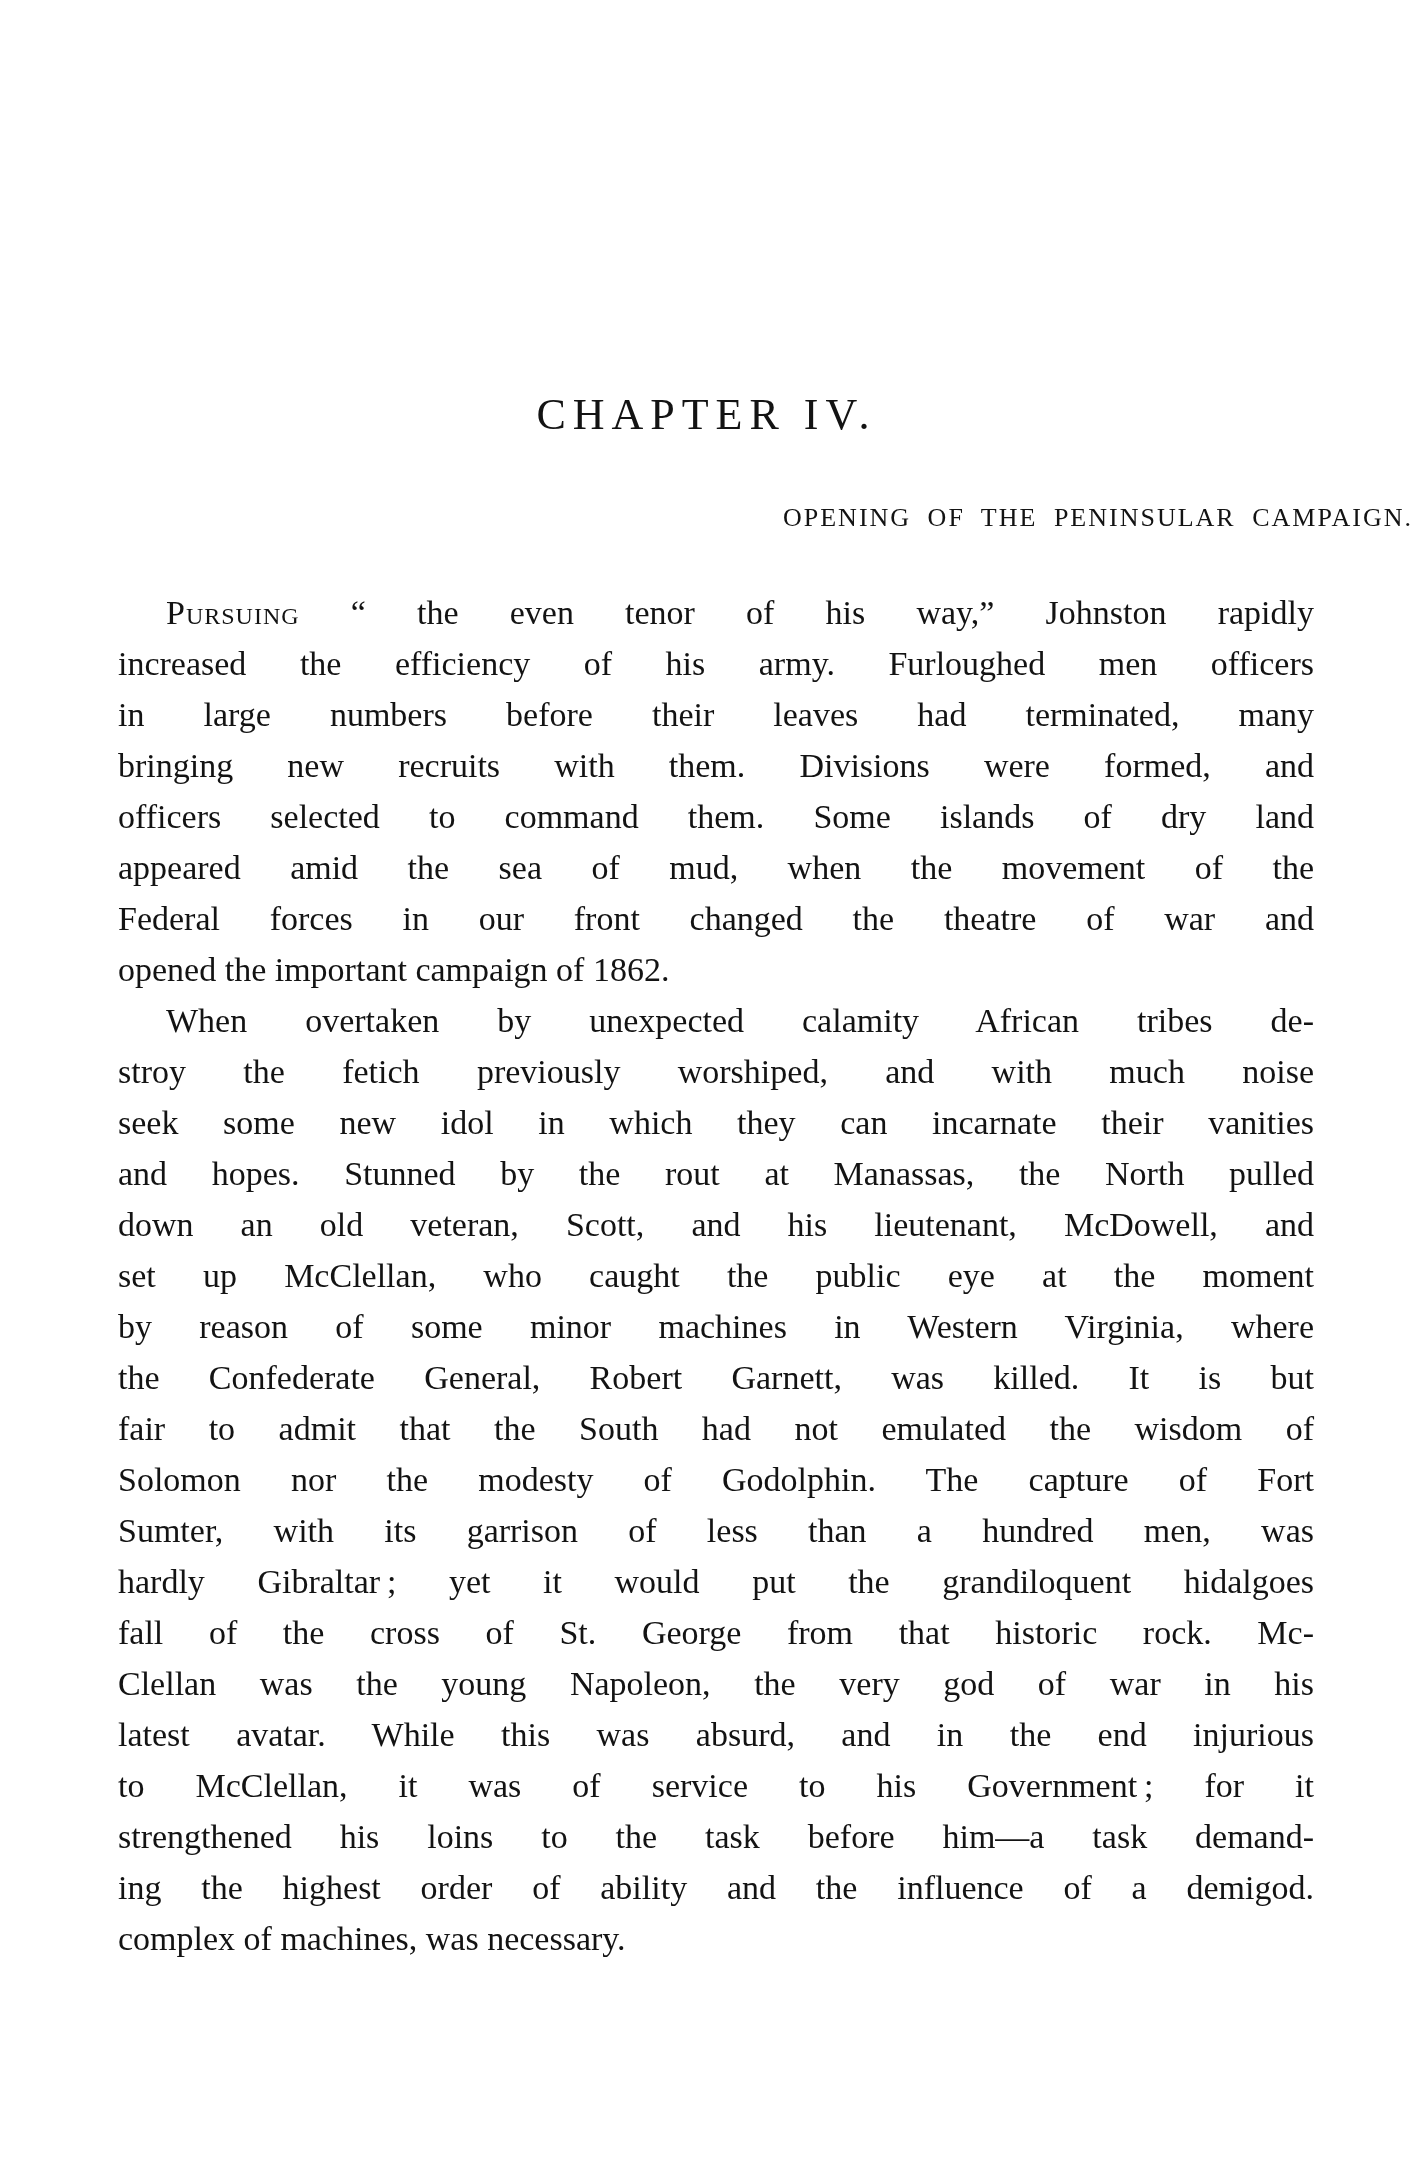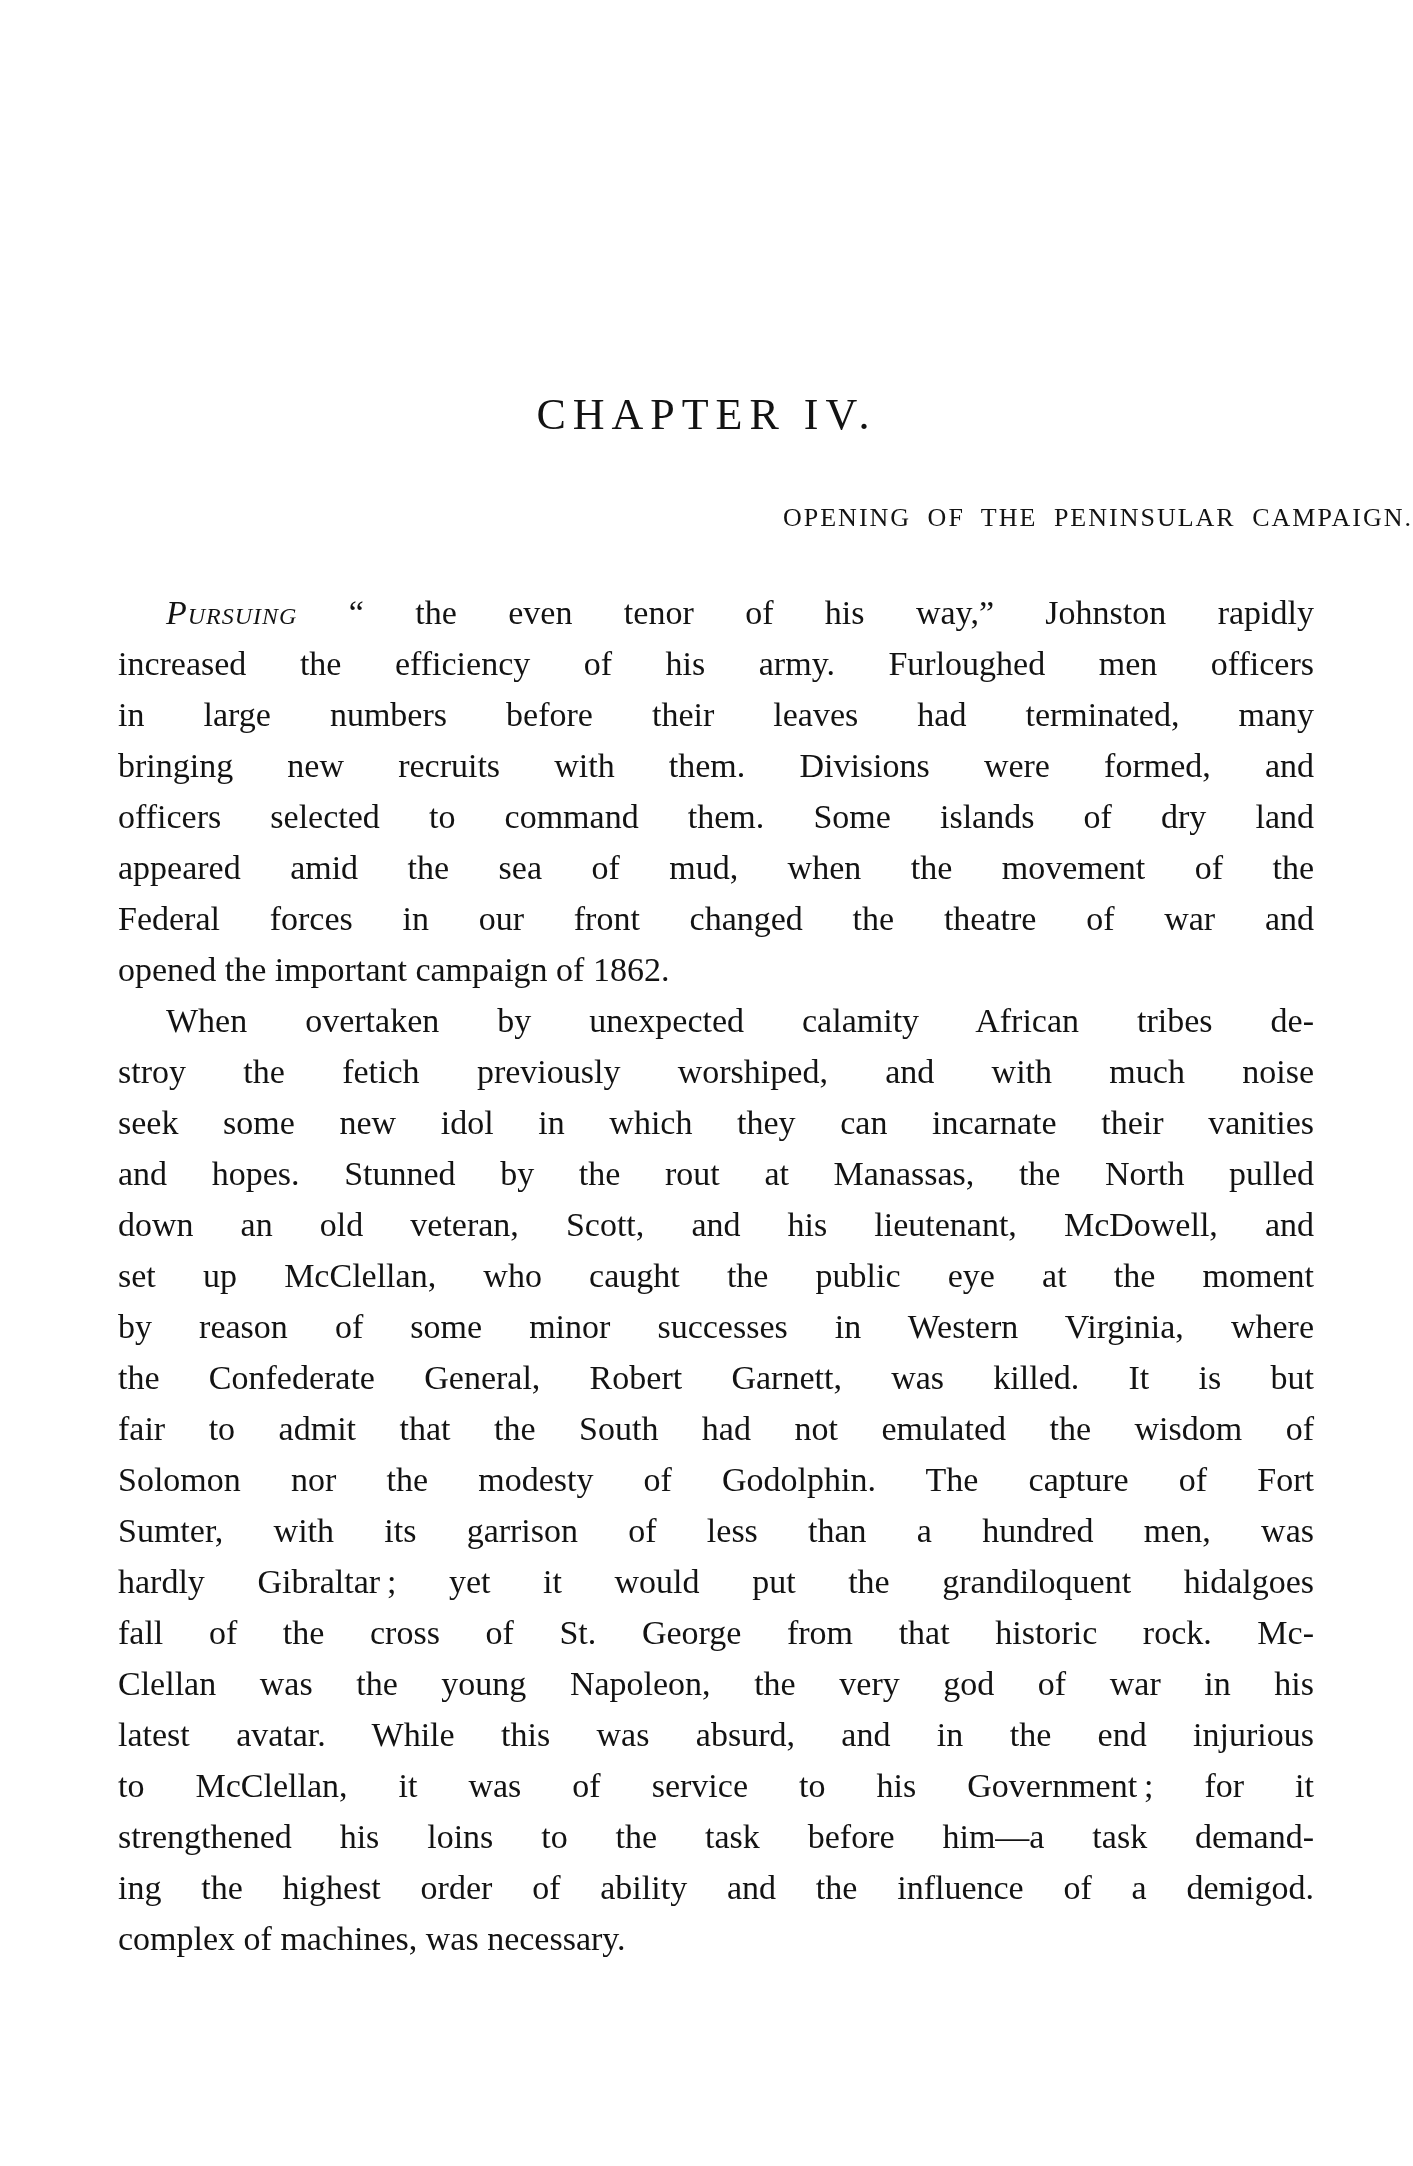--- a/index.html
+++ b/index.html
@@ -49,21 +49,20 @@
   }
   .line.last {
     text-align-last: left;
   }
   .line.indent {
     text-indent: 48px;
   }
   .lead-sc {
     font-variant: small-caps;
     letter-spacing: 1px;
-    font-style: italic;
   }
 </style>
 </head>
 <body>
 
 <div class="page">
 
   <h1 class="chapter">CHAPTER IV.</h1>
 
   <h2 class="subtitle">OPENING OF THE PENINSULAR CAMPAIGN.</h2>
@@ -81,21 +80,21 @@
       <div class="line last">opened the important campaign of 1862.</div>
     </div>
 
     <div class="paragraph">
       <div class="line indent">When overtaken by unexpected calamity African tribes de-</div>
       <div class="line">stroy the fetich previously worshiped, and with much noise</div>
       <div class="line">seek some new idol in which they can incarnate their vanities</div>
       <div class="line">and hopes. Stunned by the rout at Manassas, the North pulled</div>
       <div class="line">down an old veteran, Scott, and his lieutenant, McDowell, and</div>
       <div class="line">set up McClellan, who caught the public eye at the moment</div>
-      <div class="line">by reason of some minor successes in Western Virginia, where</div>
+      <div class="line">by reason of some minor machines in Western Virginia, where</div>
       <div class="line">the Confederate General, Robert Garnett, was killed. It is but</div>
       <div class="line">fair to admit that the South had not emulated the wisdom of</div>
       <div class="line">Solomon nor the modesty of Godolphin. The capture of Fort</div>
       <div class="line">Sumter, with its garrison of less than a hundred men, was</div>
       <div class="line">hardly Gibraltar ; yet it would put the grandiloquent hidalgoes</div>
       <div class="line">fall of the cross of St. George from that historic rock. Mc-</div>
       <div class="line">Clellan was the young Napoleon, the very god of war in his</div>
       <div class="line">latest avatar. While this was absurd, and in the end injurious</div>
       <div class="line">to McClellan, it was of service to his Government ; for it</div>
       <div class="line">strengthened his loins to the task before him—a task demand-</div>

